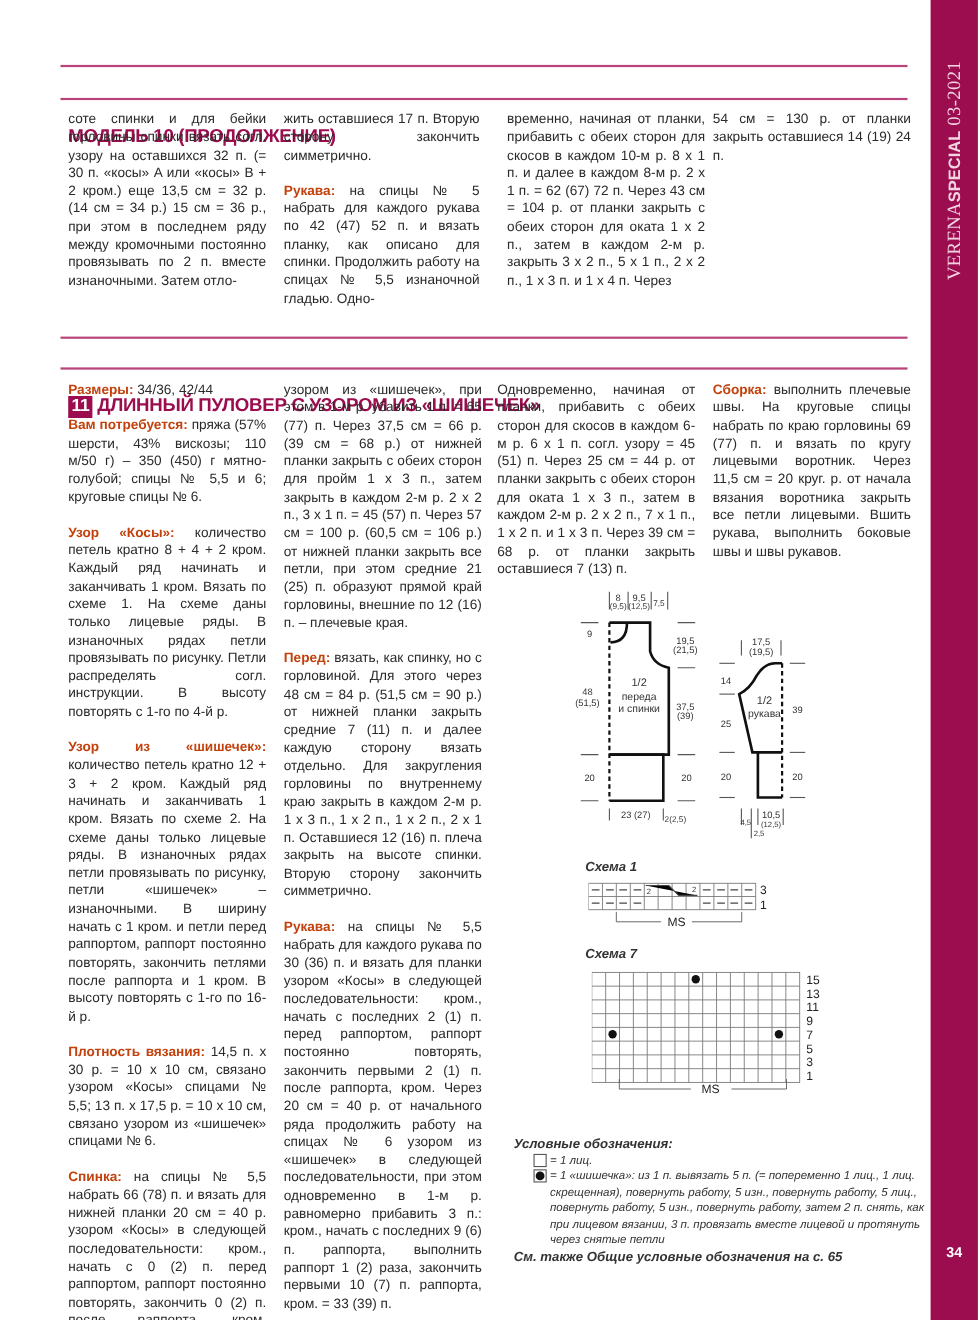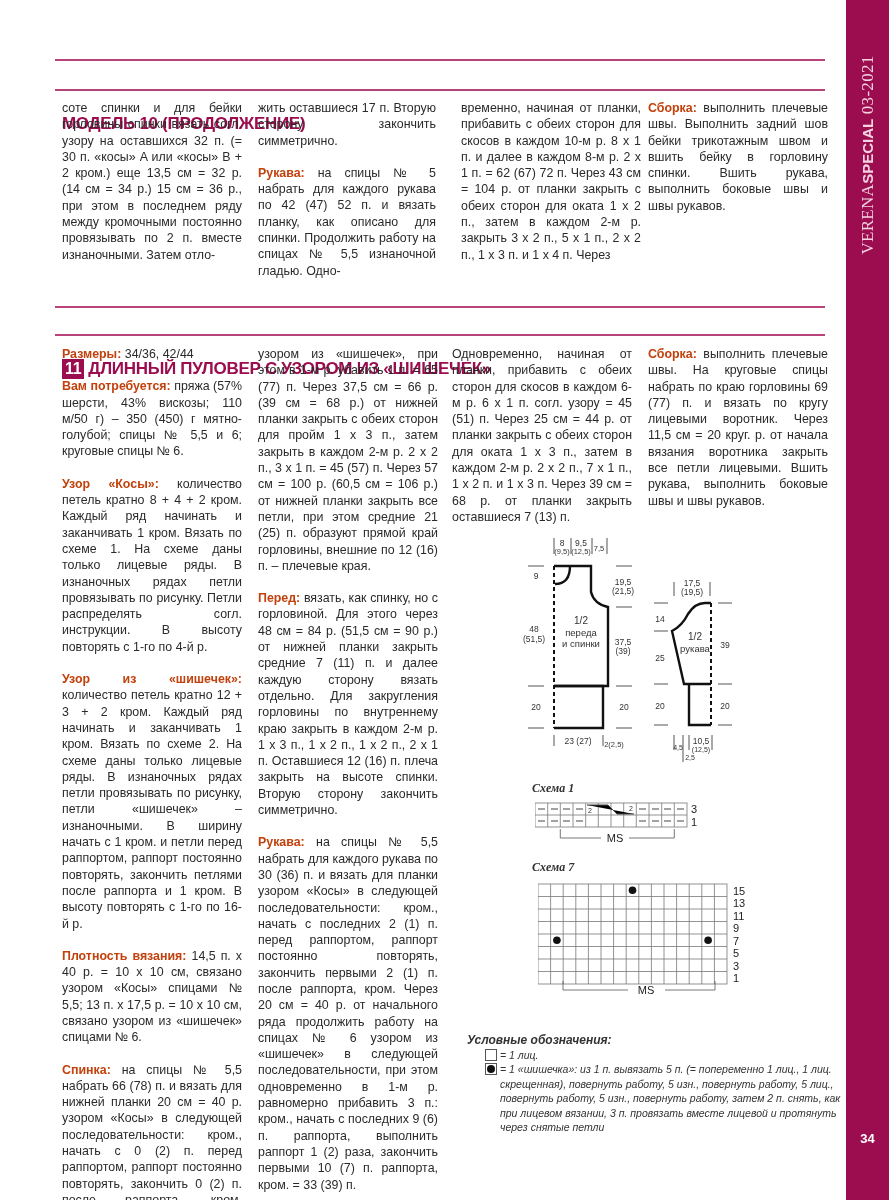--- a/index.html
+++ b/index.html
@@ -17,21 +17,21 @@
   .page-number { position: absolute; left: 846px; top: 1131px; width: 43px; text-align: center; color: #fff; font-weight: bold; font-size: 13px; }
 
   .rule { position: absolute; left: 55px; width: 770px; height: 2px; background: #b8427a; }
   .section-title { position: absolute; left: 62px; font-weight: bold; color: #9b0d4e; font-size: 17px; letter-spacing: -0.3px; margin-top: 48px; }
   .num-badge { display: inline-block; background: #9b0d4e; color: #fff; padding: 0 3px; margin-right: 4px; font-size: 16px; line-height: 20px; }
 
   .col { position: absolute; font-size: 12.4px; line-height: 16.3px; text-align: justify; }
   .col p { margin-bottom: 16px; hyphens: manual; }
   .col b { font-weight: bold; color: #c2410c; }
 
-  .schema-title { position: absolute; font-family: Liberation Serif, serif; font-style: italic; font-weight: bold; font-size: 12px; color: #333; }
+  .schema-title { position: absolute; font-family: Liberation Sans, sans-serif; font-style: italic; font-weight: bold; font-size: 12px; color: #333; }
   .legend { position: absolute; left: 467px; top: 1033px; width: 380px; font-style: italic; font-size: 10.5px; line-height: 14.5px; color: #333; }
   .legend .lh { font-weight: bold; font-size: 12px; }
   .legend .row { display: flex; align-items: flex-start; margin-left: 18px; }
   .legend .sym { width: 12px; height: 12px; border: 1px solid #555; margin-right: 3px; margin-top: 1px; flex: 0 0 auto; display: flex; align-items: center; justify-content: center; }
   .legend .dot { width: 8px; height: 8px; border-radius: 50%; background: #111; }
   .legend .see { font-weight: bold; font-size: 12px; }
   svg text { font-family: "Liberation Sans", sans-serif; }
 </style>
 </head>
 <body>
@@ -53,35 +53,35 @@
   <p>соте спинки и для бейки горловины спинки вязать согл. узору на оставшихся 32 п. (= 30 п. «косы» A или «косы» B + 2 кром.) еще 13,5 см = 32 р. (14 см = 34 р.) 15 см = 36 р., при этом в последнем ряду между кромочными постоянно провязывать по 2 п. вместе изнаночными. Затем отло-</p>
 </div>
 <div class="col" style="left:258px; top:100px; width:178px;">
   <p>жить оставшиеся 17 п. Вторую сторону закончить симметрично.</p>
   <p><b>Рукава:</b><span> на спицы № 5 набрать для каждого рукава по 42 (47) 52 п. и вязать планку, как описано для спинки. Продолжить работу на спицах № 5,5 изнаночной гладью. Одно-</span></p>
 </div>
 <div class="col" style="left:461px; top:100px; width:180px;">
   <p>временно, начиная от планки, прибавить с обеих сторон для скосов в каждом 10-м р. 8 х 1 п. и далее в каждом 8-м р. 2 х 1 п. = 62 (67) 72 п. Через 43 см = 104 р. от планки закрыть с обеих сторон для оката 1 х 2 п., затем в каждом 2-м р. закрыть 3 х 2 п., 5 х 1 п., 2 х 2 п., 1 х 3 п. и 1 х 4 п. Через</p>
 </div>
 <div class="col" style="left:648px; top:100px; width:180px;">
-  <p><b>Сборка:</b><span> выполнить плечевые швы. Выполнить задний шов бейки трикотажным швом и вшить бейку в горловину спинки. Вшить рукава, выполнить боковые швы и швы рукавов.</span></p>
+  <p>54 см = 130 р. от планки закрыть оставшиеся 14 (19) 24 п.</p>
 </div>
 
 <div class="rule" style="top:306px;"></div>
 <div class="section-title" style="top:311px;">
   <span class="num-badge">11</span><span>ДЛИННЫЙ ПУЛОВЕР С УЗОРОМ ИЗ «ШИШЕЧЕК»</span>
 </div>
 <div class="rule" style="top:334px;"></div>
 
 <div class="col" style="left:62px; top:346px; width:180px;">
   <p><b>Размеры:</b><span> 34/36, 42/44</span></p>
   <p><b>Вам потребуется:</b><span> пряжа (57% шерсти, 43% вискозы; 110 м/50 г) – 350 (450) г мятно-голубой; спицы № 5,5 и 6; круговые спицы № 6.</span></p>
   <p><b>Узор «Косы»:</b><span> количество петель кратно 8 + 4 + 2 кром. Каждый ряд начинать и заканчивать 1 кром. Вязать по схеме 1. На схеме даны только лицевые ряды. В изнаночных рядах петли провязывать по рисунку. Петли распределять согл. инструкции. В высоту повторять с 1-го по 4-й р.</span></p>
   <p><b>Узор из «шишечек»:</b><span> количество петель кратно 12 + 3 + 2 кром. Каждый ряд начинать и заканчивать 1 кром. Вязать по схеме 2. На схеме даны только лицевые ряды. В изнаночных рядах петли провязывать по рисунку, петли «шишечек» – изнаночными. В ширину начать с 1 кром. и петли перед раппортом, раппорт постоянно повторять, закончить петлями после раппорта и 1 кром. В высоту повторять с 1-го по 16-й р.</span></p>
-  <p><b>Плотность вязания:</b><span> 14,5 п. х 40 р. = 10 х 10 см, связано узором «Косы» спицами № 5,5; 13 п. х 17,5 р. = 10 х 10 см, связано узором из «шишечек» спицами № 6.</span></p>
+  <p><b>Плотность вязания:</b><span> 14,5 п. х 30 р. = 10 х 10 см, связано узором «Косы» спицами № 5,5; 13 п. х 17,5 р. = 10 х 10 см, связано узором из «шишечек» спицами № 6.</span></p>
   <p><b>Спинка:</b><span> на спицы № 5,5 набрать 66 (78) п. и вязать для нижней планки 20 см = 40 р. узором «Косы» в следующей последовательности: кром., начать с 0 (2) п. перед раппортом, раппорт постоянно повторять, закончить 0 (2) п. после раппорта, кром. Продолжить работу на спицах № 6</span></p>
 </div>
 <div class="col" style="left:258px; top:346px; width:180px;">
   <p><b></b><span>узором из «шишечек», при этом в 1-м р. убавить 1 п. = 65 (77) п. Через 37,5 см = 66 р. (39 см = 68 р.) от нижней планки закрыть с обеих сторон для пройм 1 х 3 п., затем закрыть в каждом 2-м р. 2 х 2 п., 3 х 1 п. = 45 (57) п. Через 57 см = 100 р. (60,5 см = 106 р.) от нижней планки закрыть все петли, при этом средние 21 (25) п. образуют прямой край горловины, внешние по 12 (16) п. – плечевые края.</span></p>
   <p><b>Перед:</b><span> вязать, как спинку, но с горловиной. Для этого через 48 см = 84 р. (51,5 см = 90 р.) от нижней планки закрыть средние 7 (11) п. и далее каждую сторону вязать отдельно. Для закругления горловины по внутреннему краю закрыть в каждом 2-м р. 1 х 3 п., 1 х 2 п., 1 х 2 п., 2 х 1 п. Оставшиеся 12 (16) п. плеча закрыть на высоте спинки. Вторую сторону закончить симметрично.</span></p>
   <p><b>Рукава:</b><span> на спицы № 5,5 набрать для каждого рукава по 30 (36) п. и вязать для планки узором «Косы» в следующей последовательности: кром., начать с последних 2 (1) п. перед раппортом, раппорт постоянно повторять, закончить первыми 2 (1) п. после раппорта, кром. Через 20 см = 40 р. от начального ряда продолжить работу на спицах № 6 узором из «шишечек» в следующей последовательности, при этом одновременно в 1-м р. равномерно прибавить 3 п.: кром., начать с последних 9 (6) п. раппорта, выполнить раппорт 1 (2) раза, закончить первыми 10 (7) п. раппорта, кром. = 33 (39) п.</span></p>
 </div>
 <div class="col" style="left:452px; top:346px; width:180px;">
   <p><b></b><span>Одновременно, начиная от планки, прибавить с обеих сторон для скосов в каждом 6-м р. 6 х 1 п. согл. узору = 45 (51) п. Через 25 см = 44 р. от планки закрыть с обеих сторон для оката 1 х 3 п., затем в каждом 2-м р. 2 х 2 п., 7 х 1 п., 1 х 2 п. и 1 х 3 п. Через 39 см = 68 р. от планки закрыть оставшиеся 7 (13) п.</span></p>
 </div>
@@ -266,13 +266,14 @@
   <div class="row">
     <span class="sym"></span>
     <span>= 1 лиц.</span>
   </div>
   <div class="row">
     <span class="sym">
         <span class="dot"></span>
       </span>
     <span>= 1 «шишечка»: из 1 п. вывязать 5 п. (= попеременно 1 лиц., 1 лиц. скрещенная), повернуть работу, 5 изн., повернуть работу, 5 лиц., повернуть работу, 5 изн., повернуть работу, затем 2 п. снять, как при лицевом вязании, 3 п. провязать вместе лицевой и протянуть через снятые петли</span>
   </div>
+  <div class="see">См. также Общие условные обозначения на с. 65</div>
 </div>
 
 </body></html>

